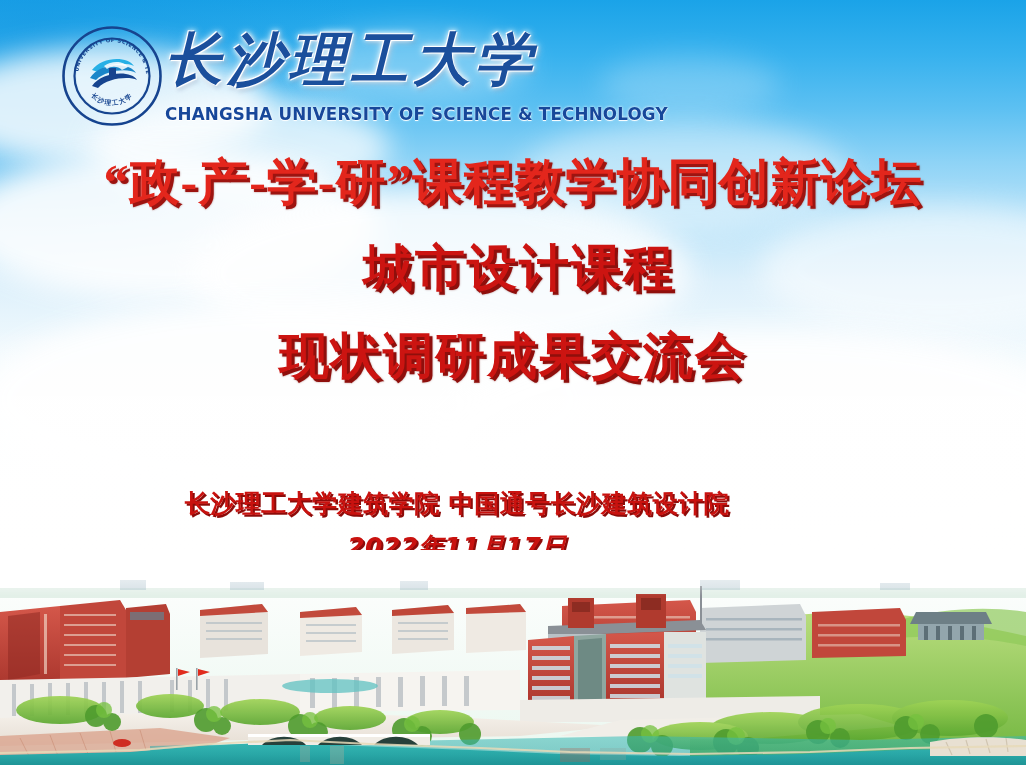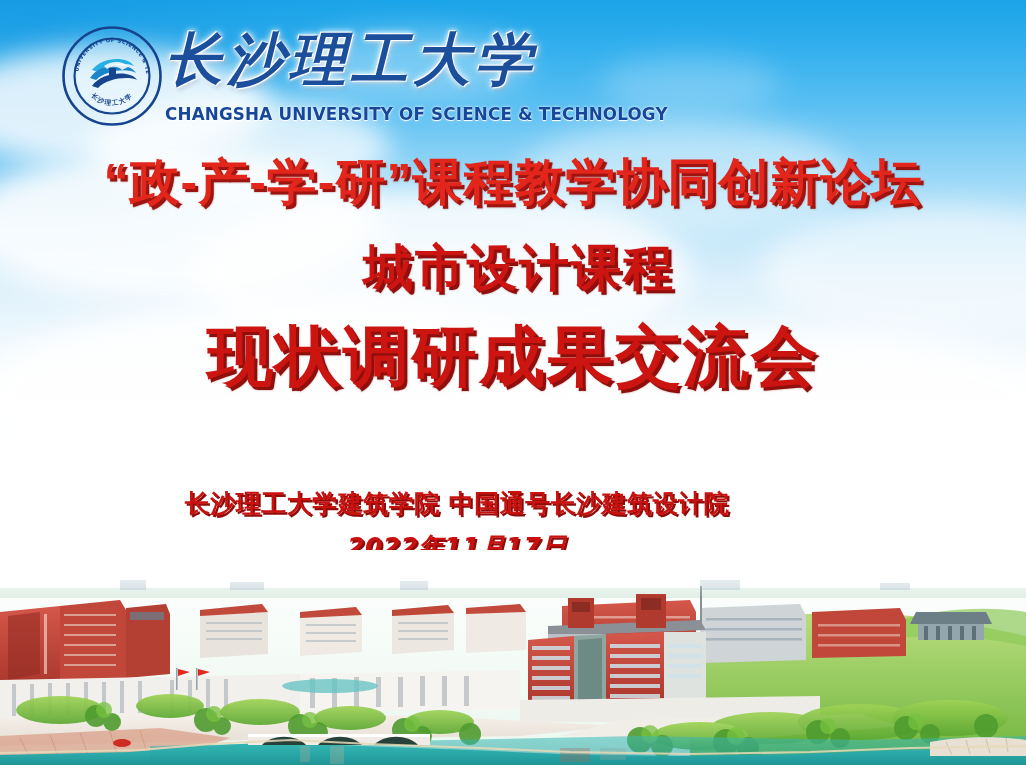--- a/index.html
+++ b/index.html
@@ -75,37 +75,37 @@
     font-family:"DejaVu Sans","Liberation Sans",sans-serif;
     font-size:17.5px;font-weight:700;letter-spacing:.2px;
     color:#17479a;white-space:nowrap;
     transform:scaleX(.955);transform-origin:left center;
     text-shadow:0 0 3px rgba(255,255,255,.95), 0 1px 0 rgba(255,255,255,.9);
   }
 
   
   .titles{position:absolute;left:0;top:150px;width:1026px;text-align:center;}
   .t-line{
-    font-family:Liberation Sans, sans-serif;
+    font-family:Liberation Serif, serif;
     font-weight:700;white-space:nowrap;
   }
   .t1{
     font-size:50px;line-height:64px;letter-spacing:1px;
     color:#e3261c;
     text-shadow:3px 3px 0 #9d1410, 3px 3px 2px rgba(120,15,10,.55);
   }
   .t2{
     font-size:50px;line-height:64px;letter-spacing:2px;
     margin-top:22px;
     color:#cc1411;
     text-shadow:3px 3px 0 #8f0f0c, 3px 3px 2px rgba(110,10,8,.5);
     margin-left:12px;
   }
   .t3{
-    font-size:66px;line-height:64px;letter-spacing:2px;
+    font-size:50px;line-height:64px;letter-spacing:2px;
     margin-top:24px;
     color:#cc1411;
     text-shadow:3px 3px 0 #8f0f0c, 3px 3px 2px rgba(110,10,8,.5);
   }
 
   
   .subs{position:absolute;left:0;top:487px;width:914px;text-align:center;}
   .s-org{
     font-family:"DejaVu Sans","Liberation Sans",sans-serif;
     font-size:25px;font-weight:700;letter-spacing:.5px;white-space:nowrap;

